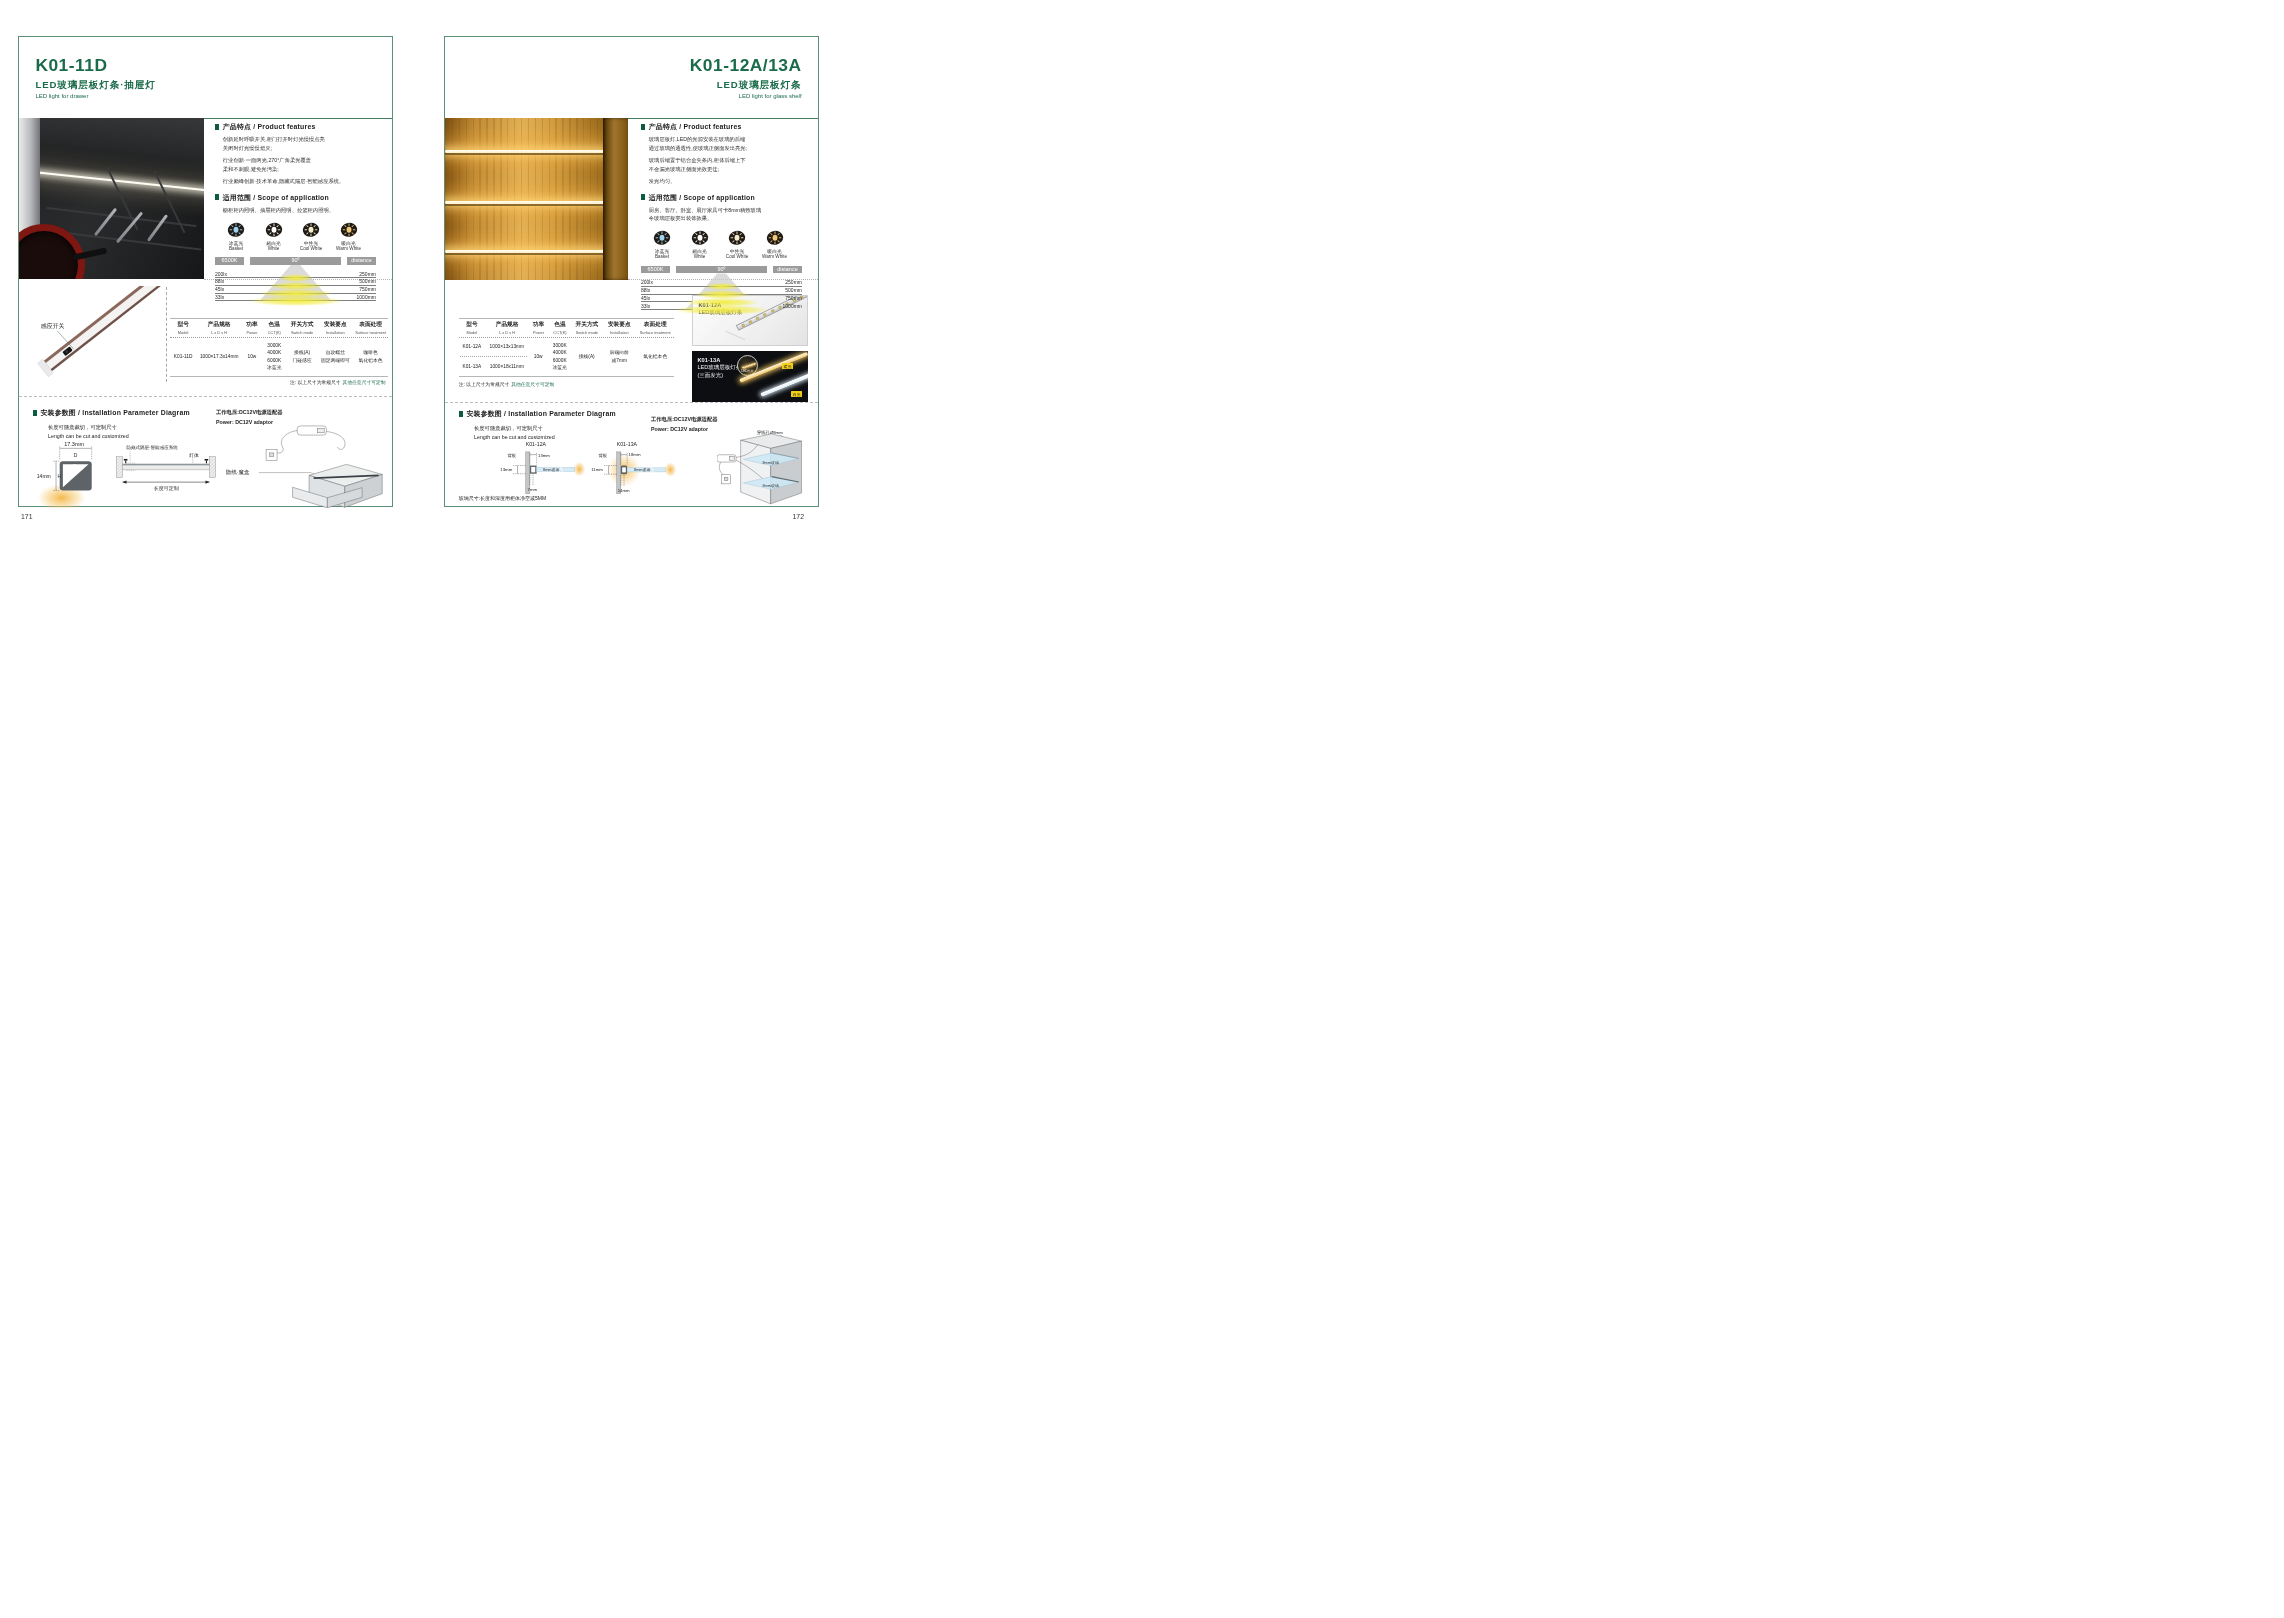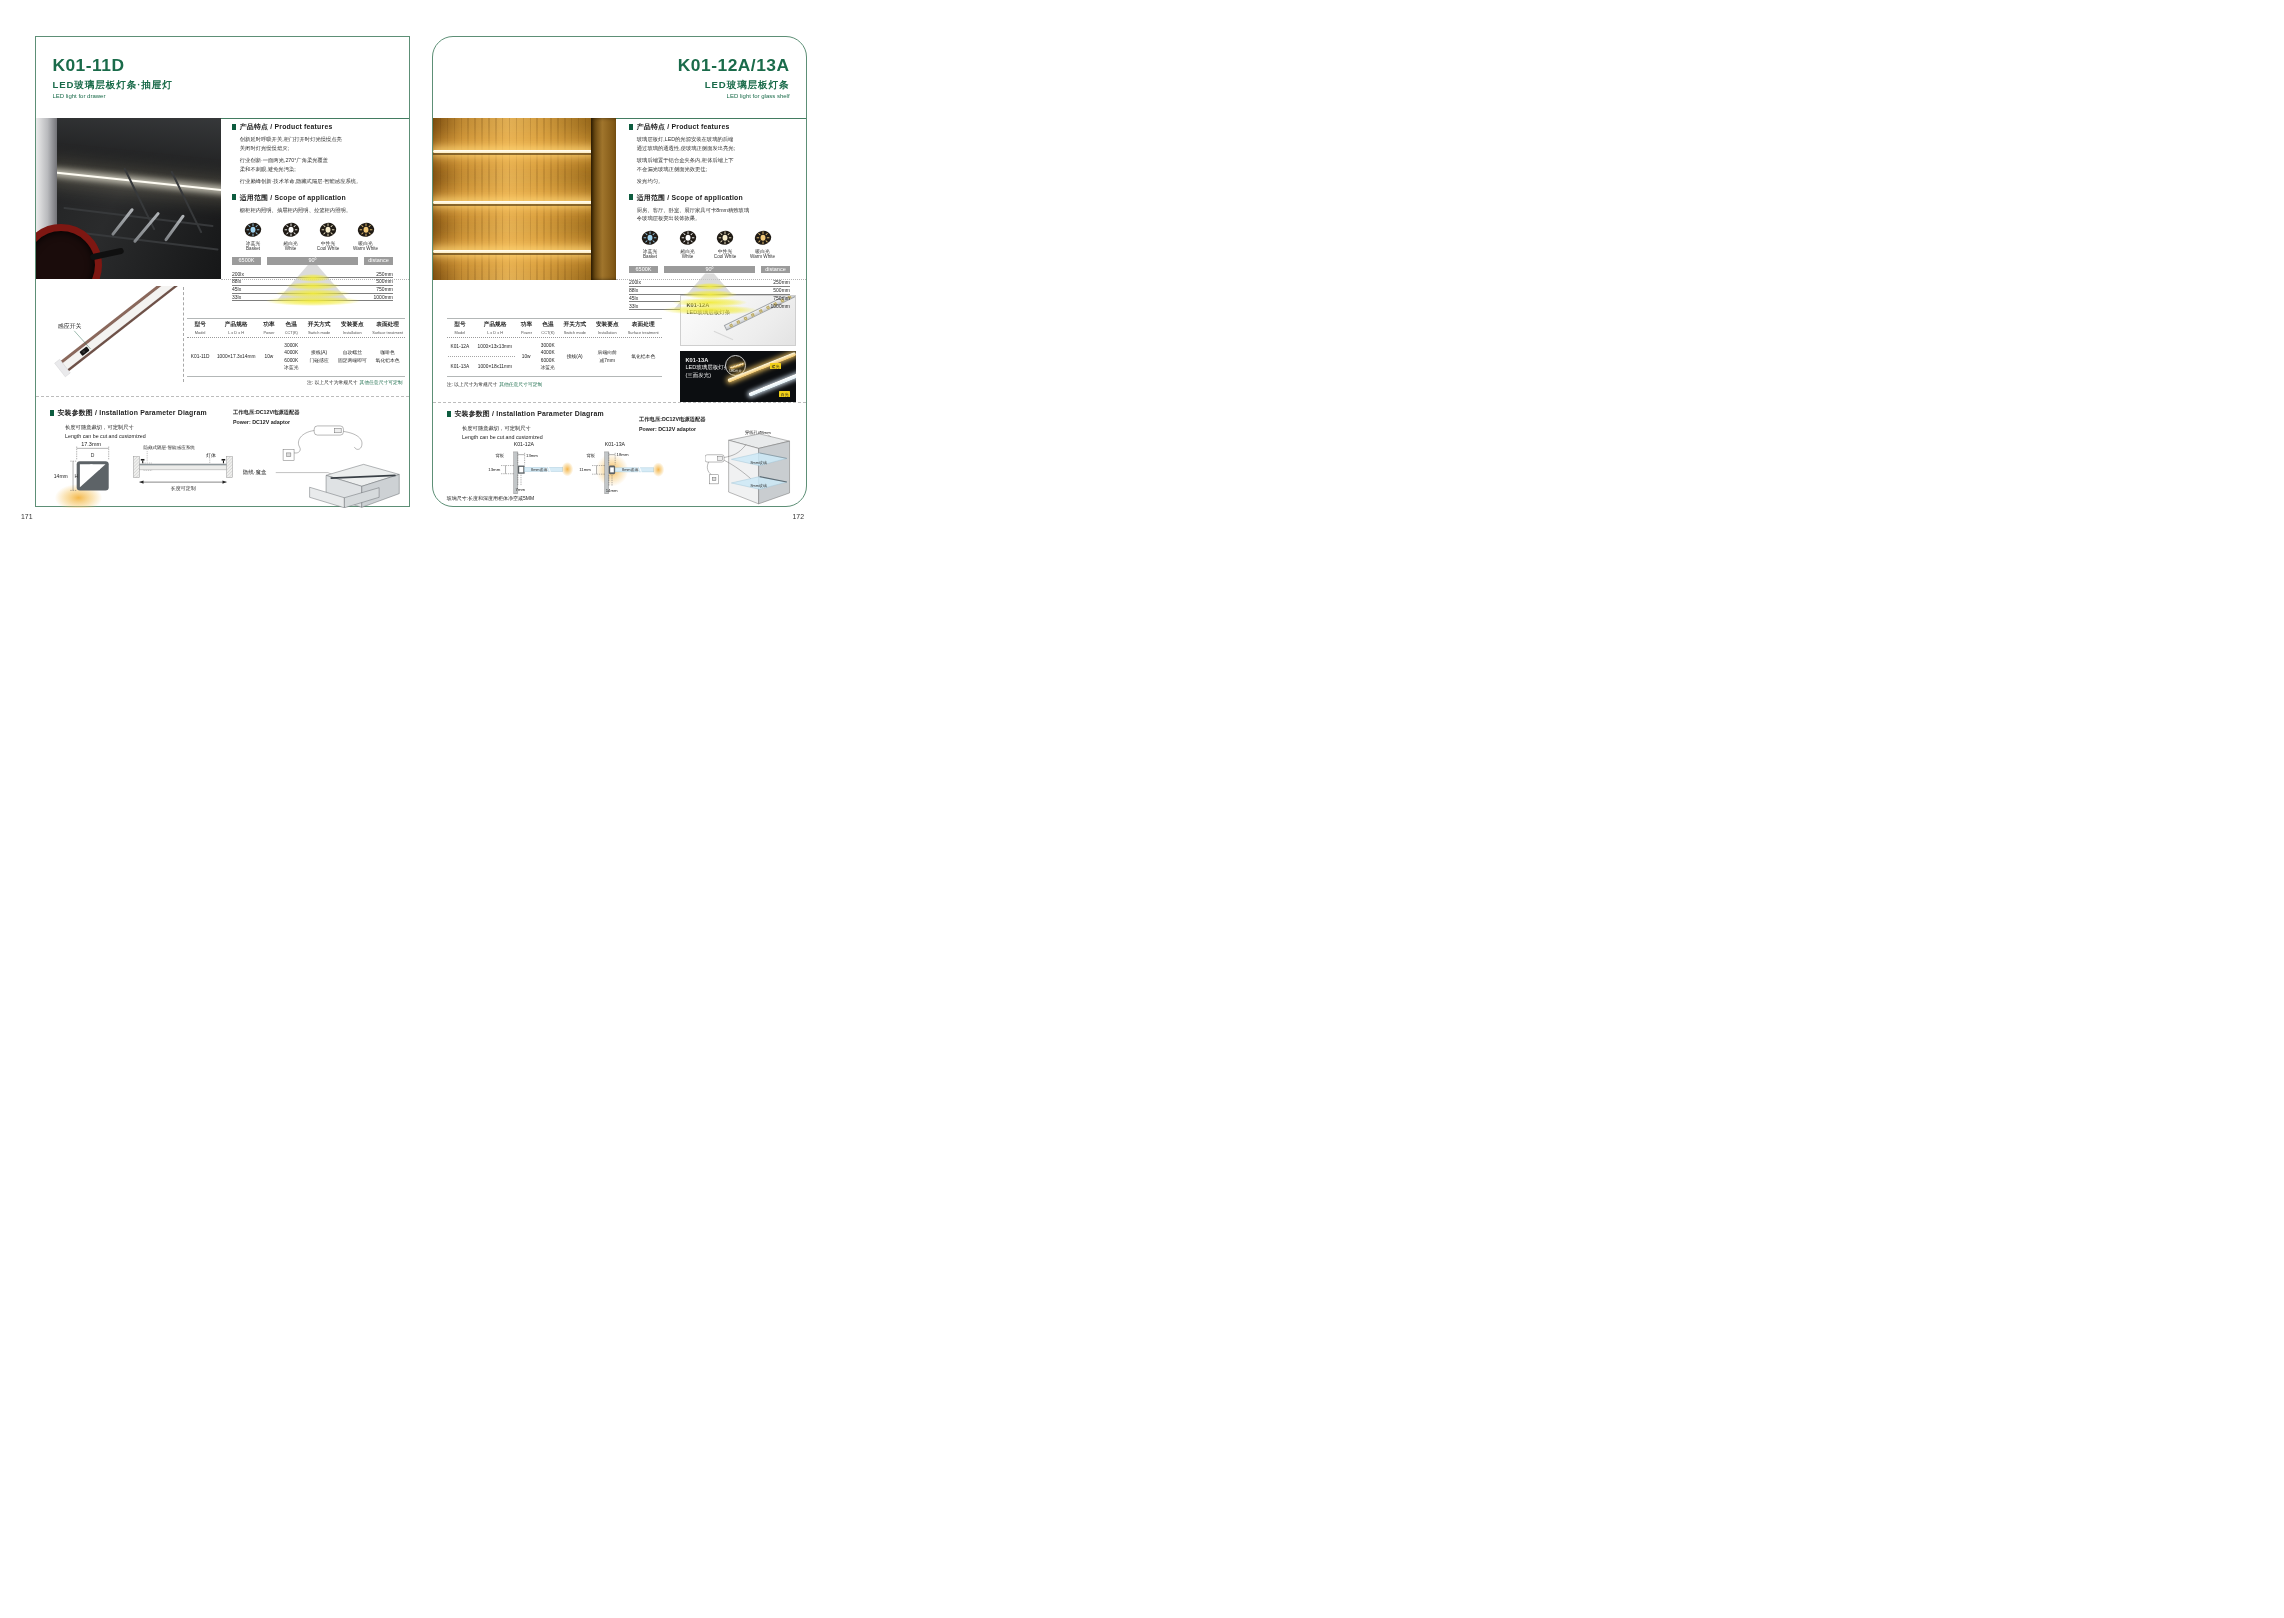--- a/index.html
+++ b/index.html
@@ -6,22 +6,22 @@
     --green:#1a6b4a;
     --dgreen:#0d5c3f;
     --ink:#2a2a2a;
     --line:#8f8f8f;
   }
   *{margin:0;padding:0;box-sizing:border-box;}
   body{background:#fff;font-family:"Liberation Sans",sans-serif;color:var(--ink);}
   .sheet{position:relative;width:827px;height:539px;background:#fff;overflow:hidden;}
 
   .page{position:absolute;top:36px;width:375px;height:471px;border:0.5px solid #5d8f76;background:#fff;}
-  .page.pleft{left:35px;}
-  .page.pright{left:432px;border-radius:21px;}
+  .page.pleft{left:18px;}
+  .page.pright{left:444px;}
 
   
   .title-block{position:absolute;top:18px;left:16.4px;}
   .page.pright .title-block{left:auto;right:16.4px;text-align:right;}
   .model-title{font-size:17.4px;font-weight:700;color:var(--green);letter-spacing:0.5px;}
   .sub-zh{font-size:9.6px;font-weight:700;color:var(--green);letter-spacing:0.9px;margin-top:2.7px;}
   .sub-en{font-size:6px;color:var(--green);margin-top:1.4px;}
   .header-rule{position:absolute;left:0;right:0;top:81px;border-top:0.5px solid #437c61;}
 
   

